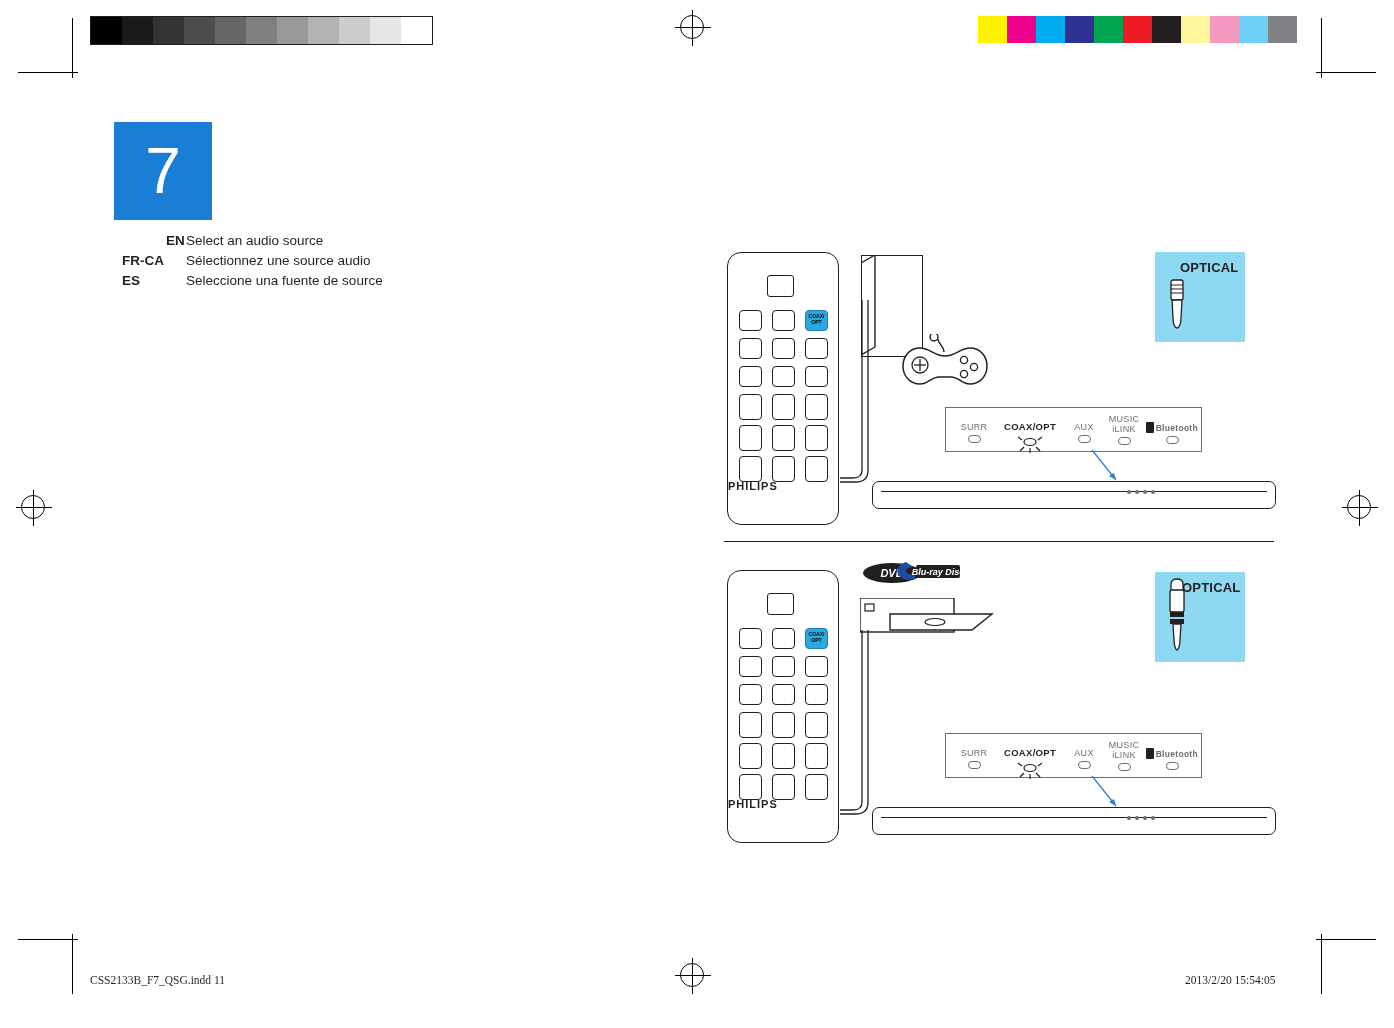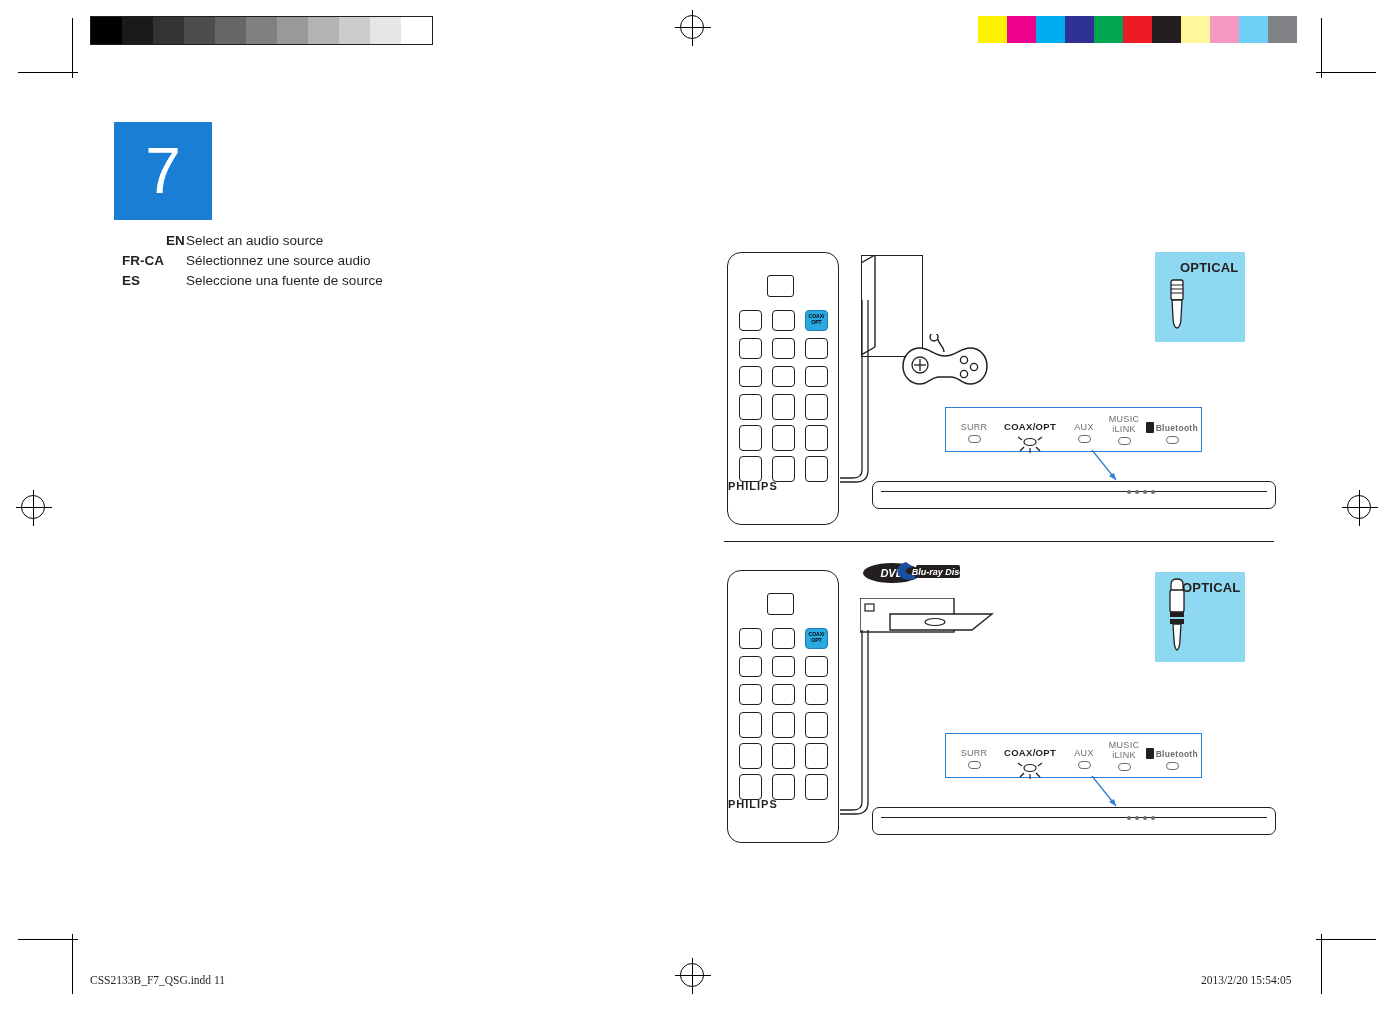--- a/index.html
+++ b/index.html
@@ -403,13 +403,13 @@
       <path d="M8 12 L8 6 C8 2 11 1 14 1 C17 1 20 2 20 6 L20 12" fill="#fff" stroke="#231f20" stroke-width="1.3"></path>
       <rect x="7" y="12" width="14" height="22" rx="2" fill="#fff" stroke="#231f20" stroke-width="1.3"></rect>
       <rect x="7" y="34" width="14" height="5" fill="#231f20"></rect>
       <rect x="7" y="41" width="14" height="5" fill="#231f20"></rect>
       <path d="M10 46 L18 46 L17 62 C17 68 15 72 14 72 C13 72 11 68 11 62 Z" fill="#fff" stroke="#231f20" stroke-width="1.3"></path>
     </svg>
   </div>
 </div>
 
 <div class="footer" style="left:90px;top:974px;">CSS2133B_F7_QSG.indd   11</div>
-<div class="footer" style="left:1185px;top:974px;margin-left:16px;">2013/2/20   15:54:05</div>
+<div class="footer" style="left:1185px;top:974px;">2013/2/20   15:54:05</div>
 
 </body></html>

